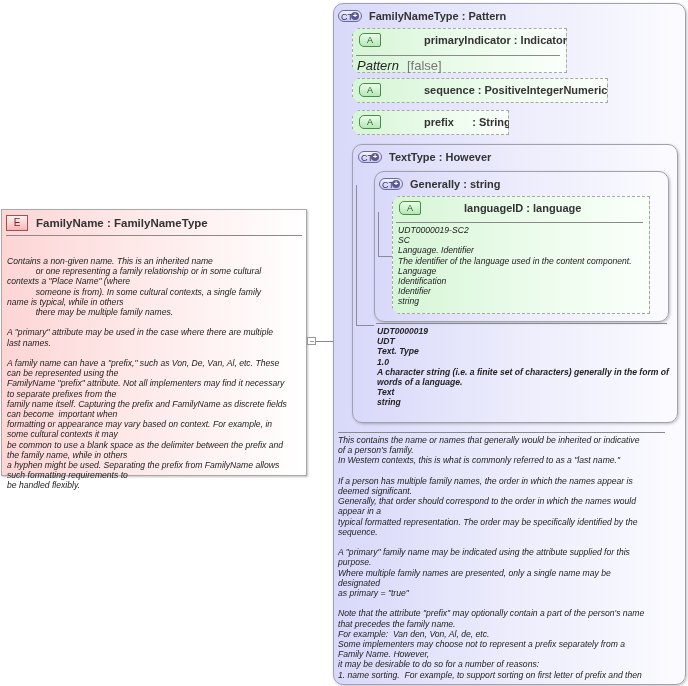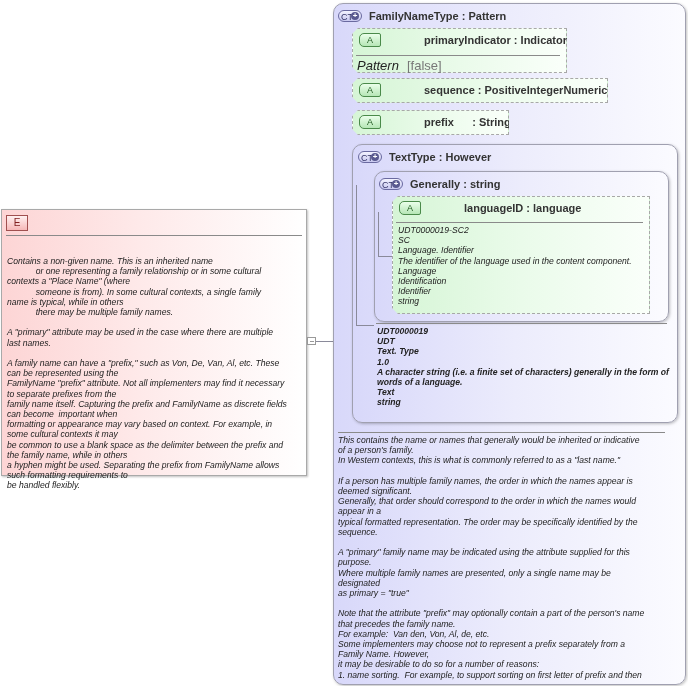--- a/index.html
+++ b/index.html
@@ -53,20 +53,21 @@
   .pattern .val { font-style:normal; color:#777; margin-left:8px; }
 
   .ct-sep { position:absolute; border-top:1px solid #8a8a8a; }
 </style>
 </head>
 <body>
 
 <div class="abs el-box">
   <div class="el-head">
     <span class="badge-e">E</span>
+    <span class="el-title">FamilyName : FamilyNameType</span>
   </div>
   <div class="el-sep"></div>
   <div class="doc el-doc">Contains a non-given name. This is an inherited name
             or one representing a family relationship or in some cultural
 contexts a "Place Name" (where
             someone is from). In some cultural contexts, a single family
 name is typical, while in others
             there may be multiple family names.
 
 A "primary" attribute may be used in the case where there are multiple

